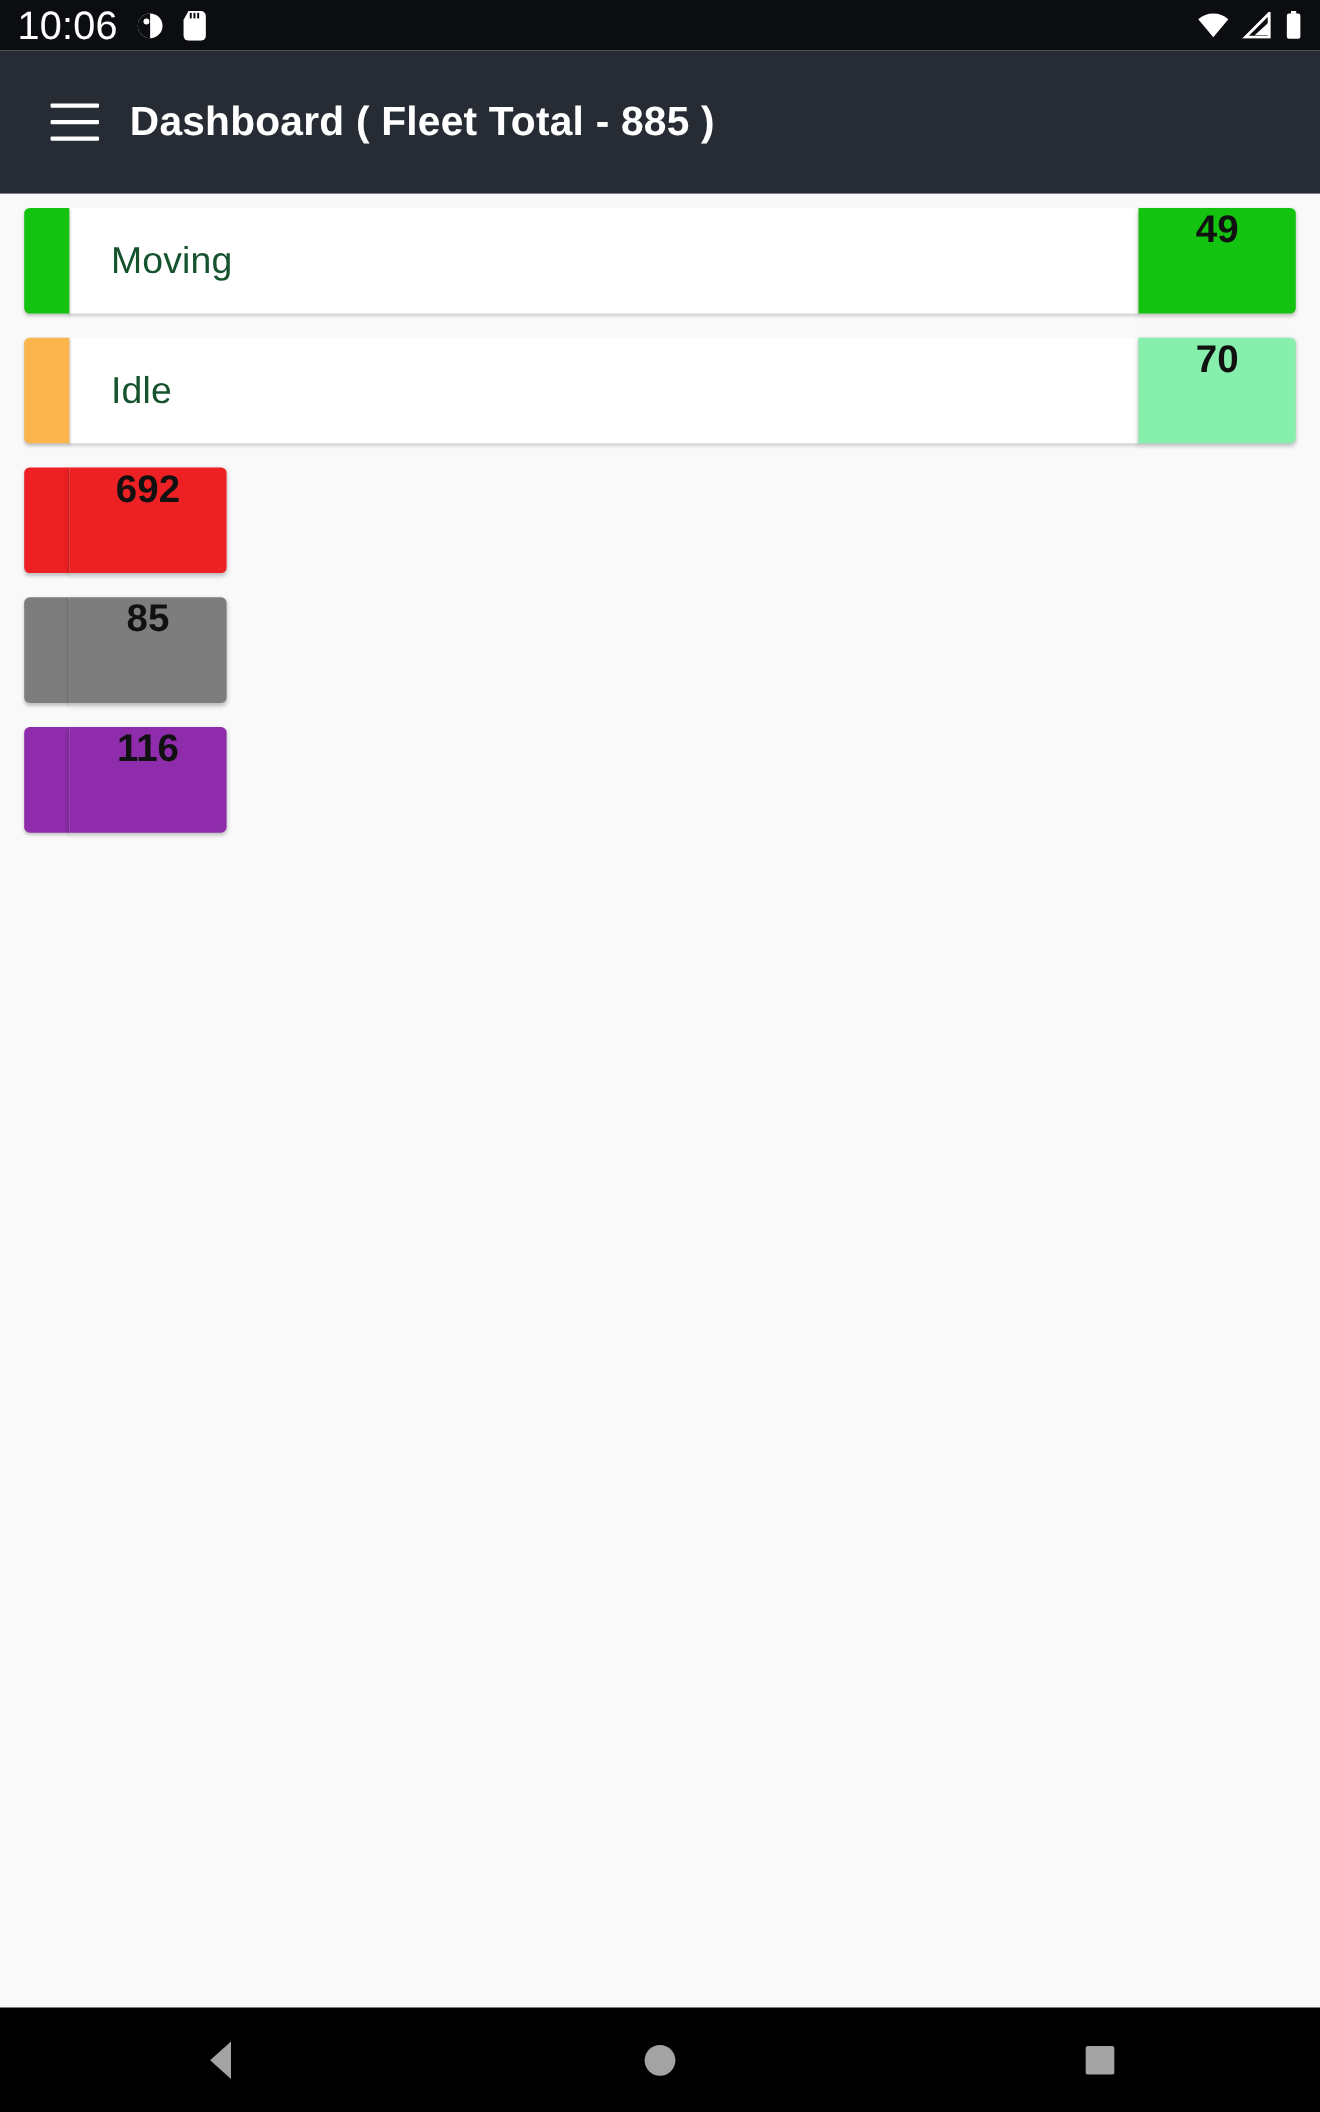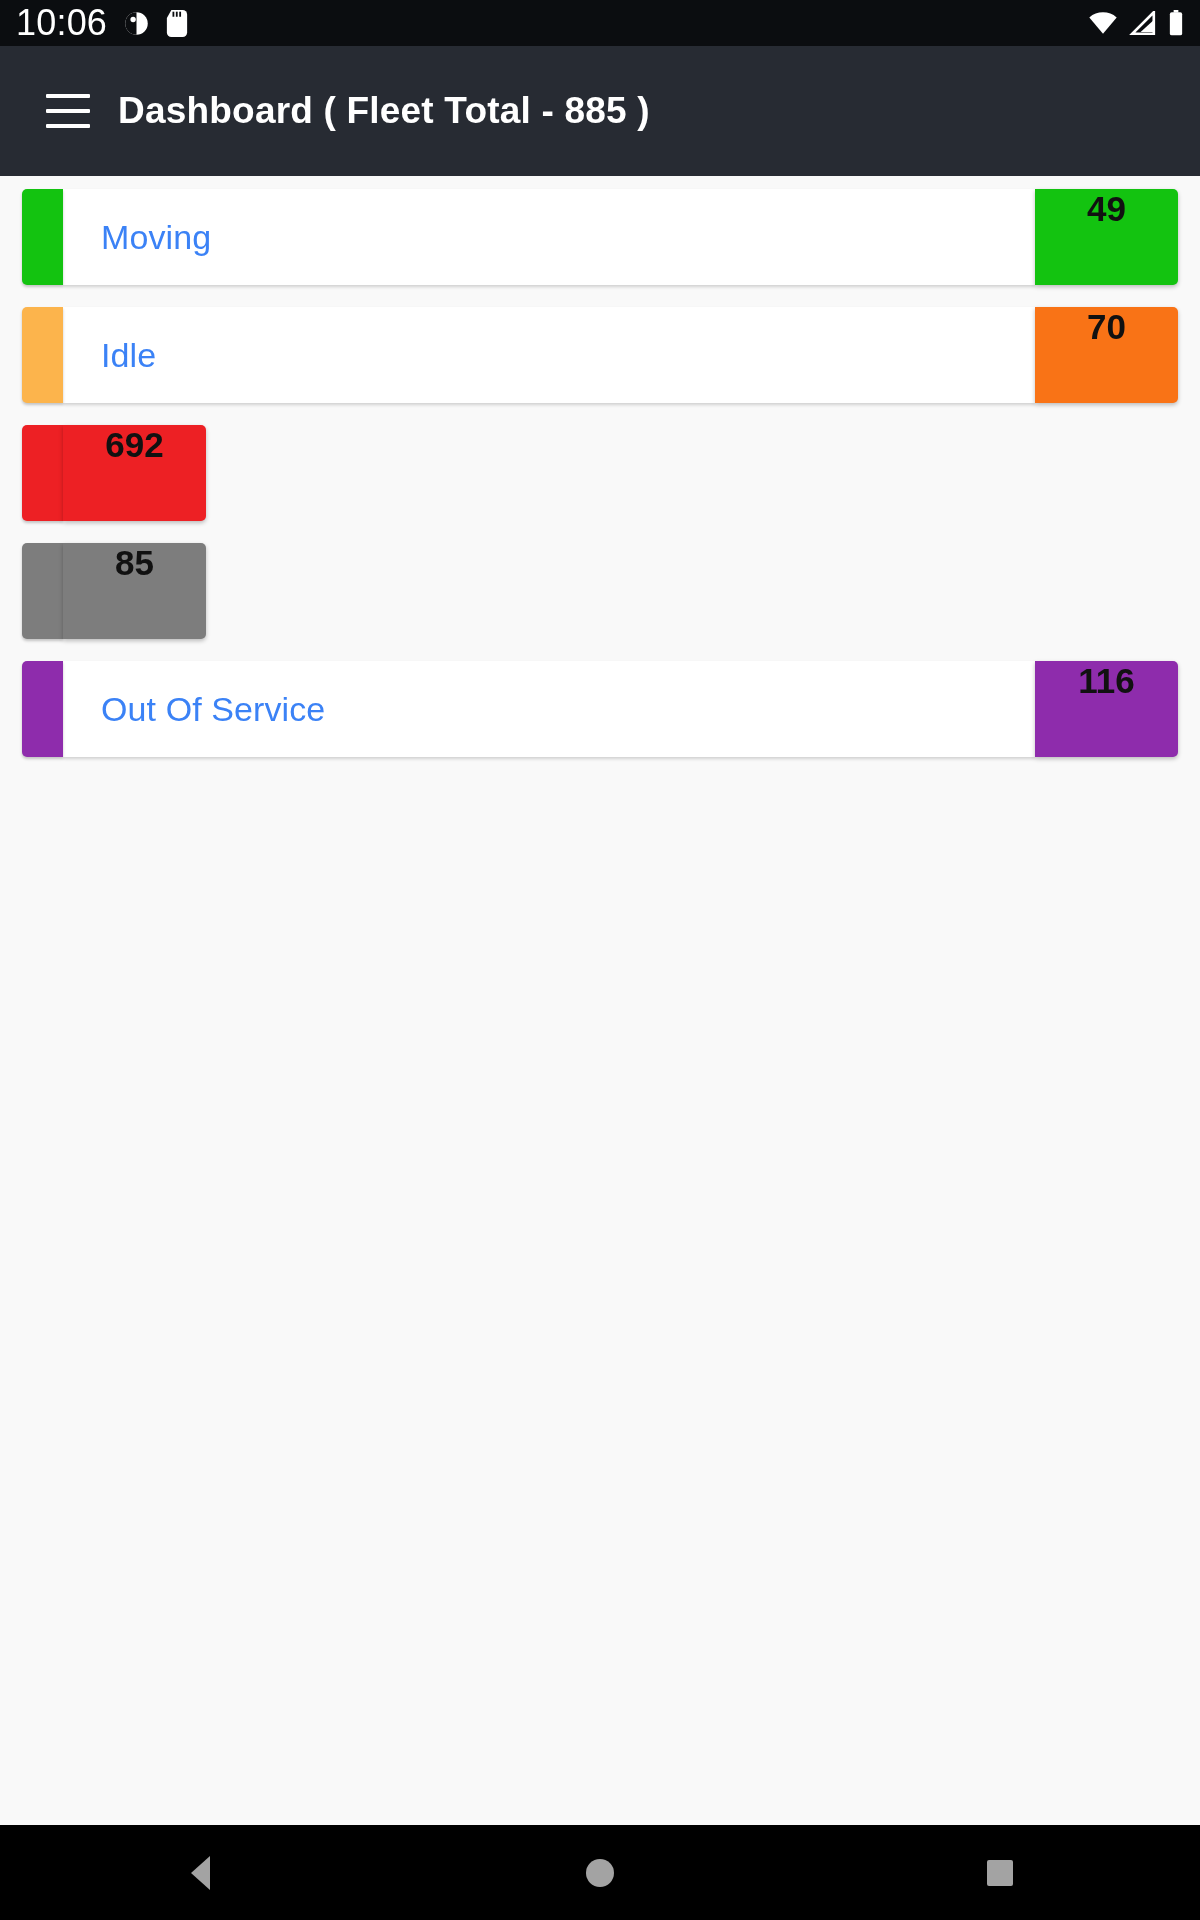--- a/index.html
+++ b/index.html
@@ -49,21 +49,21 @@
     position:relative; z-index:2;
   }
   .row-card {
     flex:1 1 auto;
     background:#FFFFFF;
     box-shadow:0 2px 3px rgba(0,0,0,0.16);
     display:flex; align-items:center;
     padding-left:38px;
     position:relative; z-index:1;
   }
-  .row-label { font-size:34px; color:#3b82f6; font-weight:400; letter-spacing:0.1px; }
+  .row-label { font-size:34px; color:#14532d; font-weight:400; letter-spacing:0.1px; }
   .row-value {
     width:143px; flex:0 0 143px;
     border-radius:0 5px 5px 0;
     display:flex; align-items:flex-start; justify-content:center;
     box-shadow:0 2px 4px rgba(0,0,0,0.25);
     position:relative; z-index:2;
   }
   .row-value span { font-size:35px; font-weight:700; color:#111111; }
 
   
@@ -138,44 +138,41 @@
       <div class="row-value" style="background:#13C310">
         <span>49</span>
       </div>
     </div>
 
     <div class="row">
       <div class="row-bar" style="background:#FCB44C"></div>
       <div class="row-card">
         <div class="row-label">Idle</div>
       </div>
-      <div class="row-value" style="background:#f97316">
+      <div class="row-value" style="background:#86efac">
         <span>70</span>
       </div>
     </div>
 
     <div class="row">
       <div class="row-bar" style="background:#ED2024"></div>
       <div class="row-value" style="background:#ED2024">
         <span>692</span>
       </div>
     </div>
 
     <div class="row">
       <div class="row-bar" style="background:#7D7D7D"></div>
       <div class="row-value" style="background:#7D7D7D">
         <span>85</span>
       </div>
     </div>
 
     <div class="row">
       <div class="row-bar" style="background:#8E2CAC"></div>
-      <div class="row-card">
-        <div class="row-label">Out Of Service</div>
-      </div>
       <div class="row-value" style="background:#8E2CAC">
         <span>116</span>
       </div>
     </div>
 
   </div>
 
   <div class="navbar">
     <div class="nav-btn">
       <div class="nav-back"></div>

